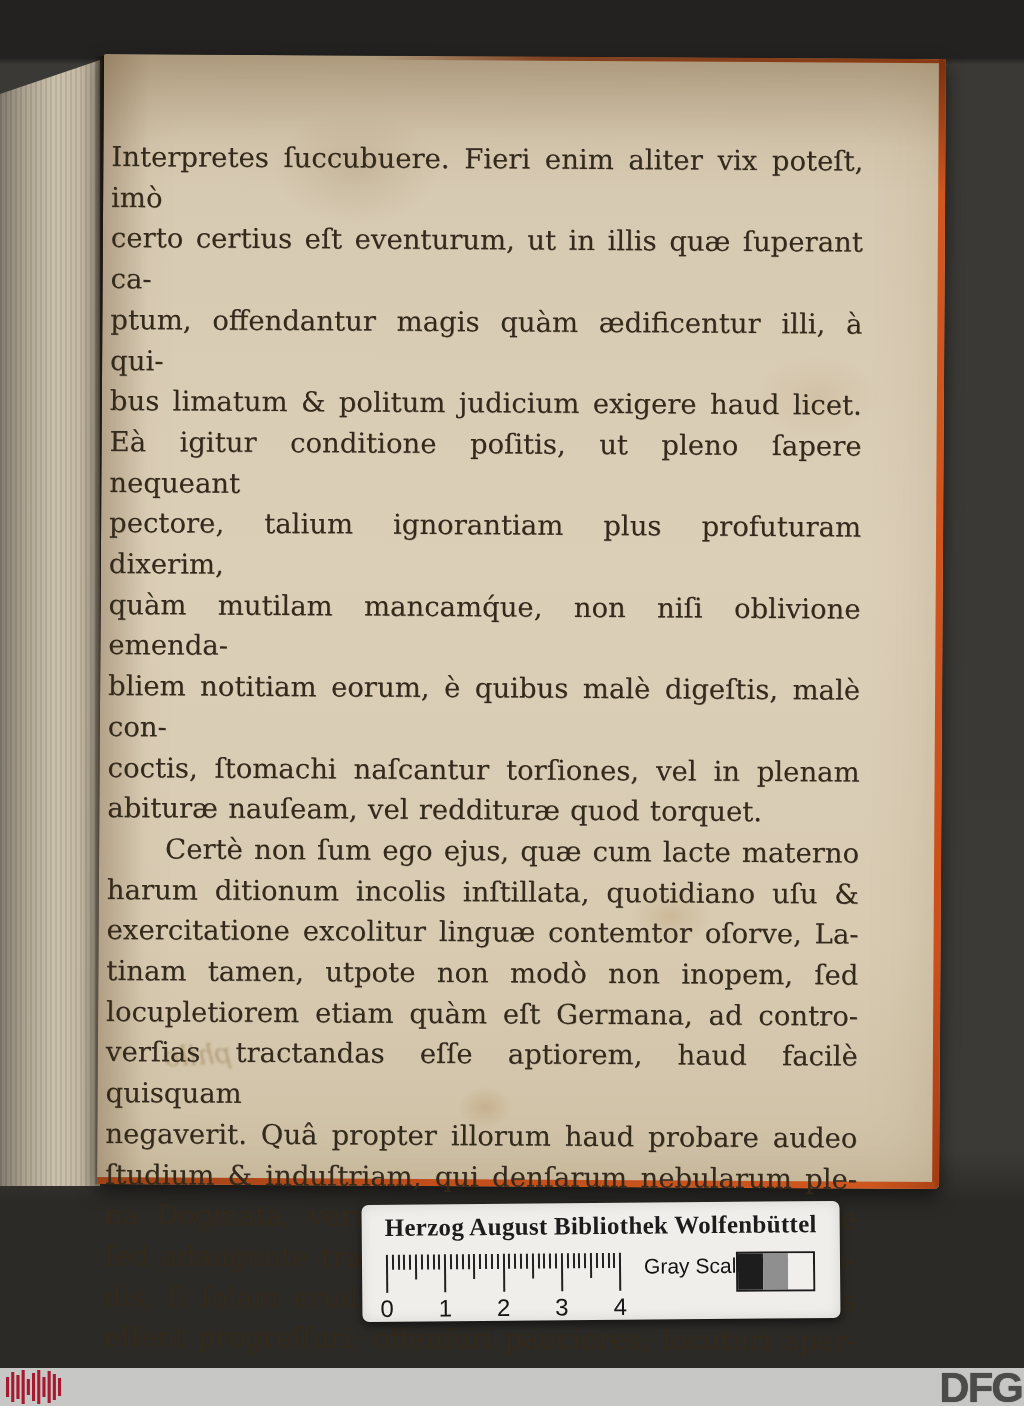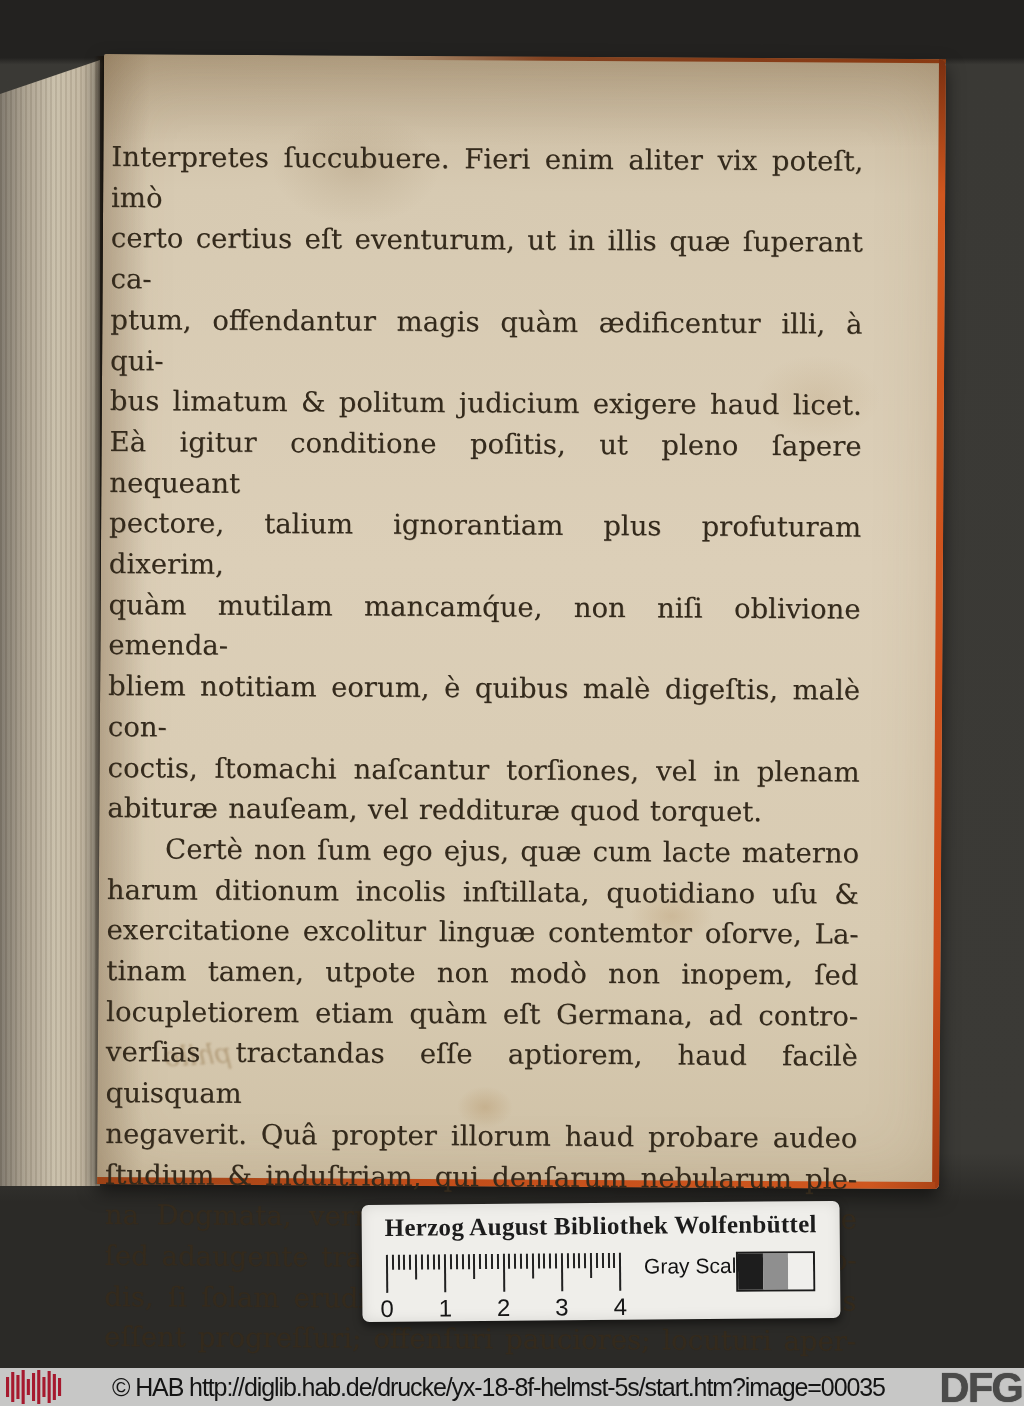--- a/index.html
+++ b/index.html
@@ -198,15 +198,14 @@
       <rect x="12.4" y="5" width="3.1" height="24" fill="#a6192e"></rect>
       <rect x="17.6" y="0" width="3.1" height="34" fill="#a6192e"></rect>
       <rect x="22.8" y="9" width="3.1" height="16" fill="#a6192e"></rect>
       <rect x="28" y="3" width="3.1" height="28" fill="#a6192e"></rect>
       <rect x="33.2" y="0" width="3.1" height="34" fill="#a6192e"></rect>
       <rect x="38.4" y="7" width="3.1" height="20" fill="#a6192e"></rect>
       <rect x="43.6" y="1" width="3.1" height="32" fill="#a6192e"></rect>
       <rect x="48.800000000000004" y="4" width="3.1" height="26" fill="#a6192e"></rect>
       <rect x="54" y="8" width="3.1" height="18" fill="#a6192e"></rect>
     </svg>
-  <div class="footer-url">© HAB http://diglib.hab.de/drucke/yx-18-8f-helmst-5s/start.htm?image=00035</div>
   <div class="dfg-logo">DFG</div>
 </div>
 
 </body></html>

